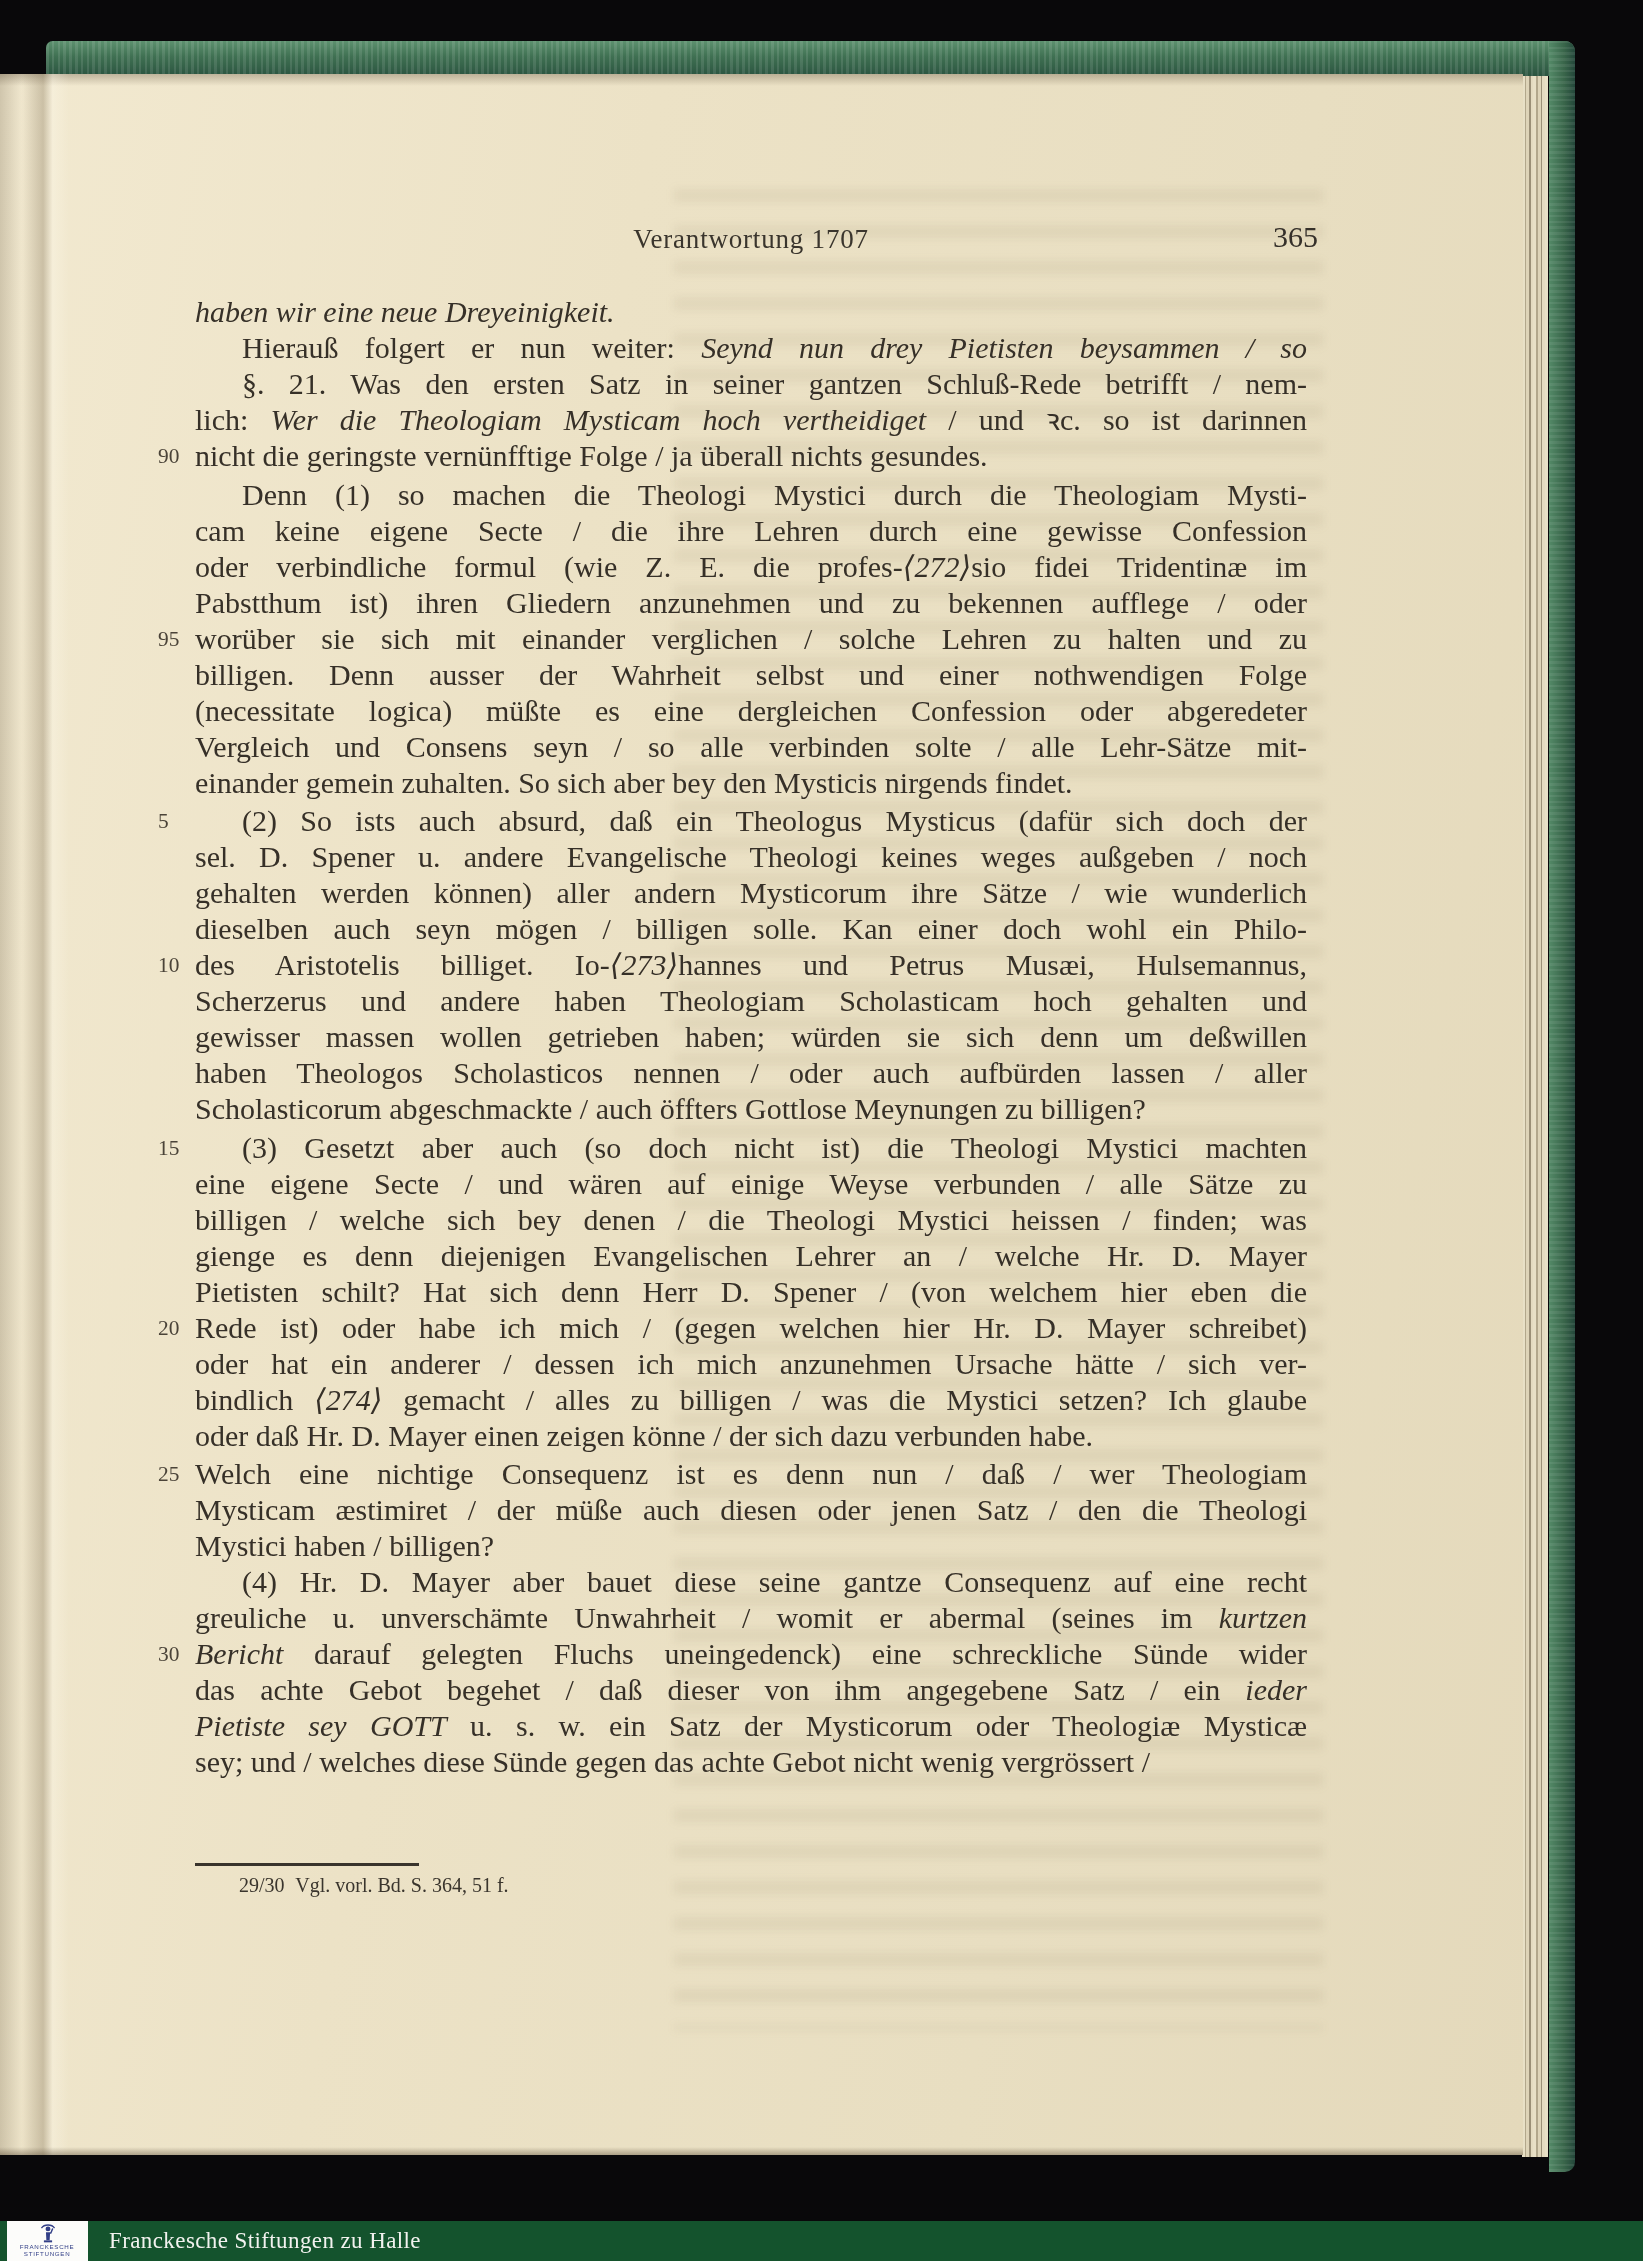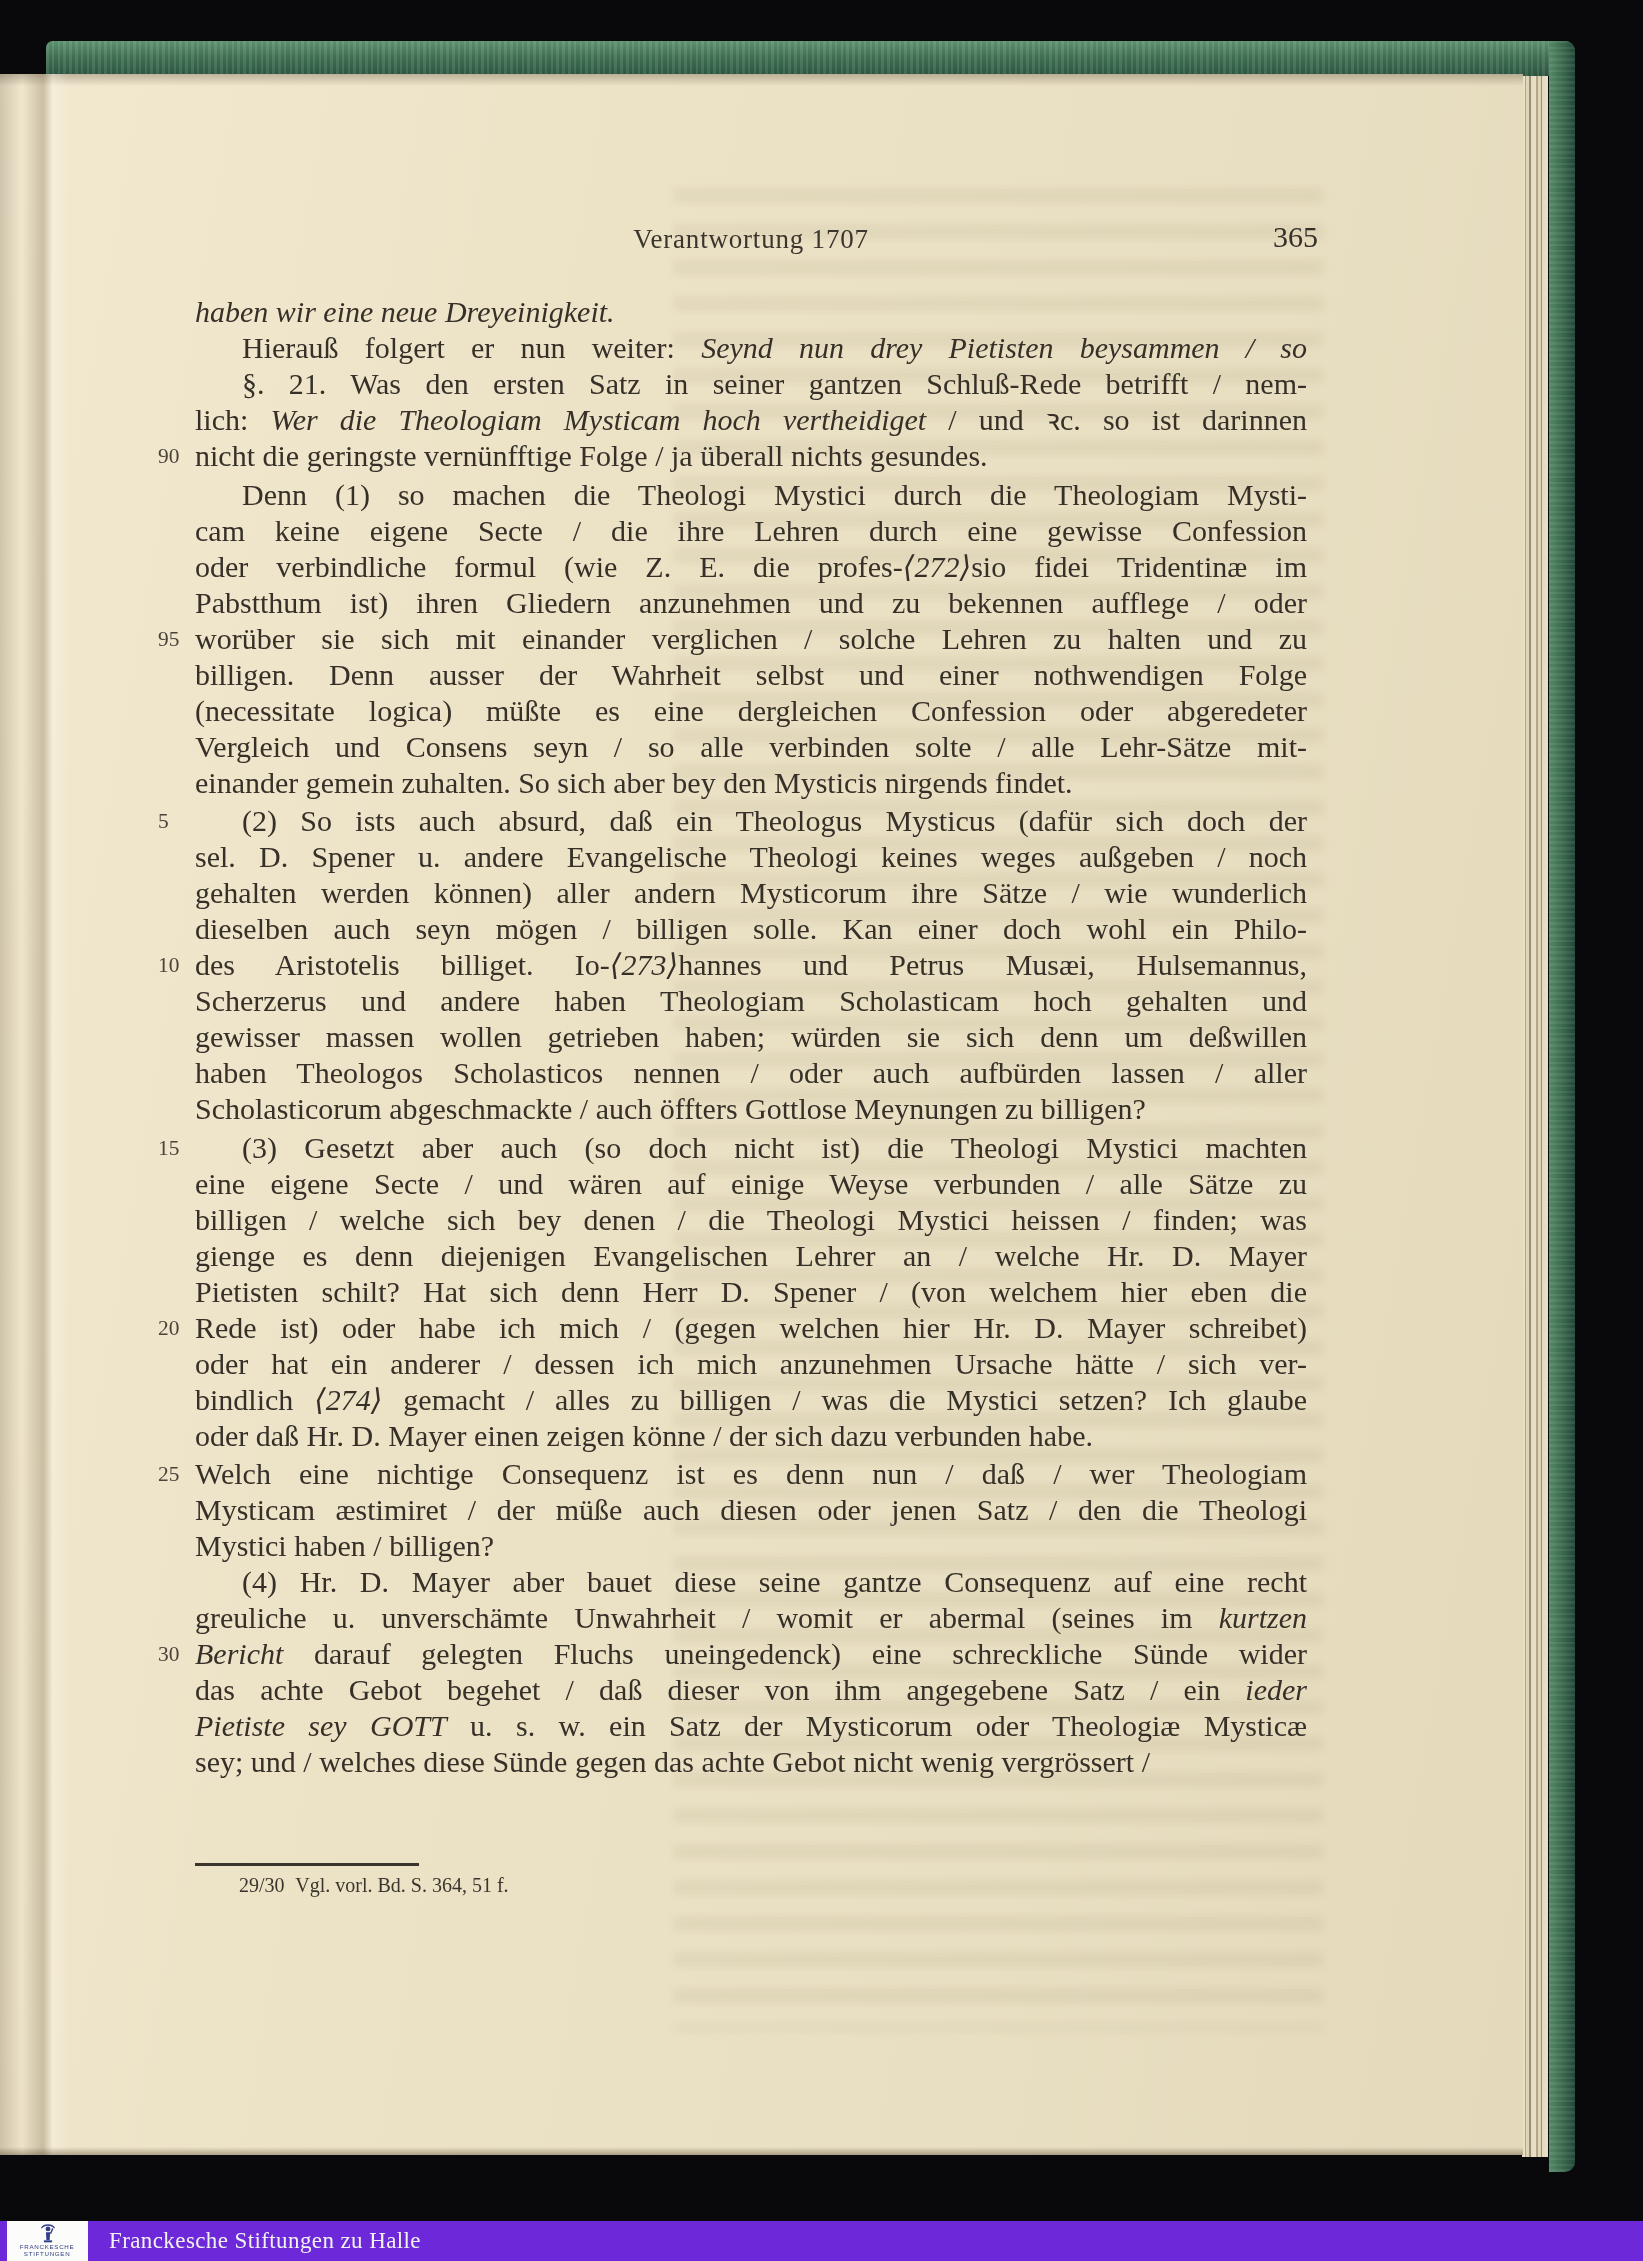--- a/index.html
+++ b/index.html
@@ -42,21 +42,21 @@
   .line.end{text-align-last:left;}
   .line.ind{padding-left:47px;}
   .line.p{margin-top:2.5px;}
   .it{font-style:italic;}
   .mn{position:absolute;left:-46px;top:0;width:33px;text-align:right;
     font-size:21.4px;line-height:36px;color:#4a4338;margin-left:9px;}
   .footnote-rule{position:absolute;left:195px;top:1789px;width:224px;height:2.5px;background:#39342c;}
   .footnote{position:absolute;left:195px;top:1800px;font-size:20px;color:#3a352d;margin-left:44px;}
   .footnote .fn-ref{margin-right:10.7px;}
   
-  .footer-bar{position:absolute;left:0;top:2221px;width:1644px;height:40px;background:#6d28d9;}
+  .footer-bar{position:absolute;left:0;top:2221px;width:1644px;height:40px;background:#14532d;}
   .logo-box{position:absolute;left:6.6px;top:0;width:81px;height:40px;background:#fcfcfa;}
   .logo-figure{position:absolute;left:32px;top:1.6px;width:18px;height:20px;}
   .logo-text{position:absolute;left:0;top:22px;width:81px;text-align:center;
     font-family:"Liberation Sans","DejaVu Sans",sans-serif;font-size:6.2px;line-height:7.4px;
     letter-spacing:0.7px;color:#323f87;}
   .bar-title{position:absolute;left:109px;top:6.6px;font-size:23px;color:#f2f2ef;
     font-family:"Liberation Serif","DejaVu Serif",serif;letter-spacing:0.4px;}
   .dfg{position:absolute;right:10px;top:5px;font-size:35px;font-weight:bold;color:#ffffff;
     font-family:Liberation Mono, monospace;letter-spacing:2.5px;margin-top:47px;}
 </style>

